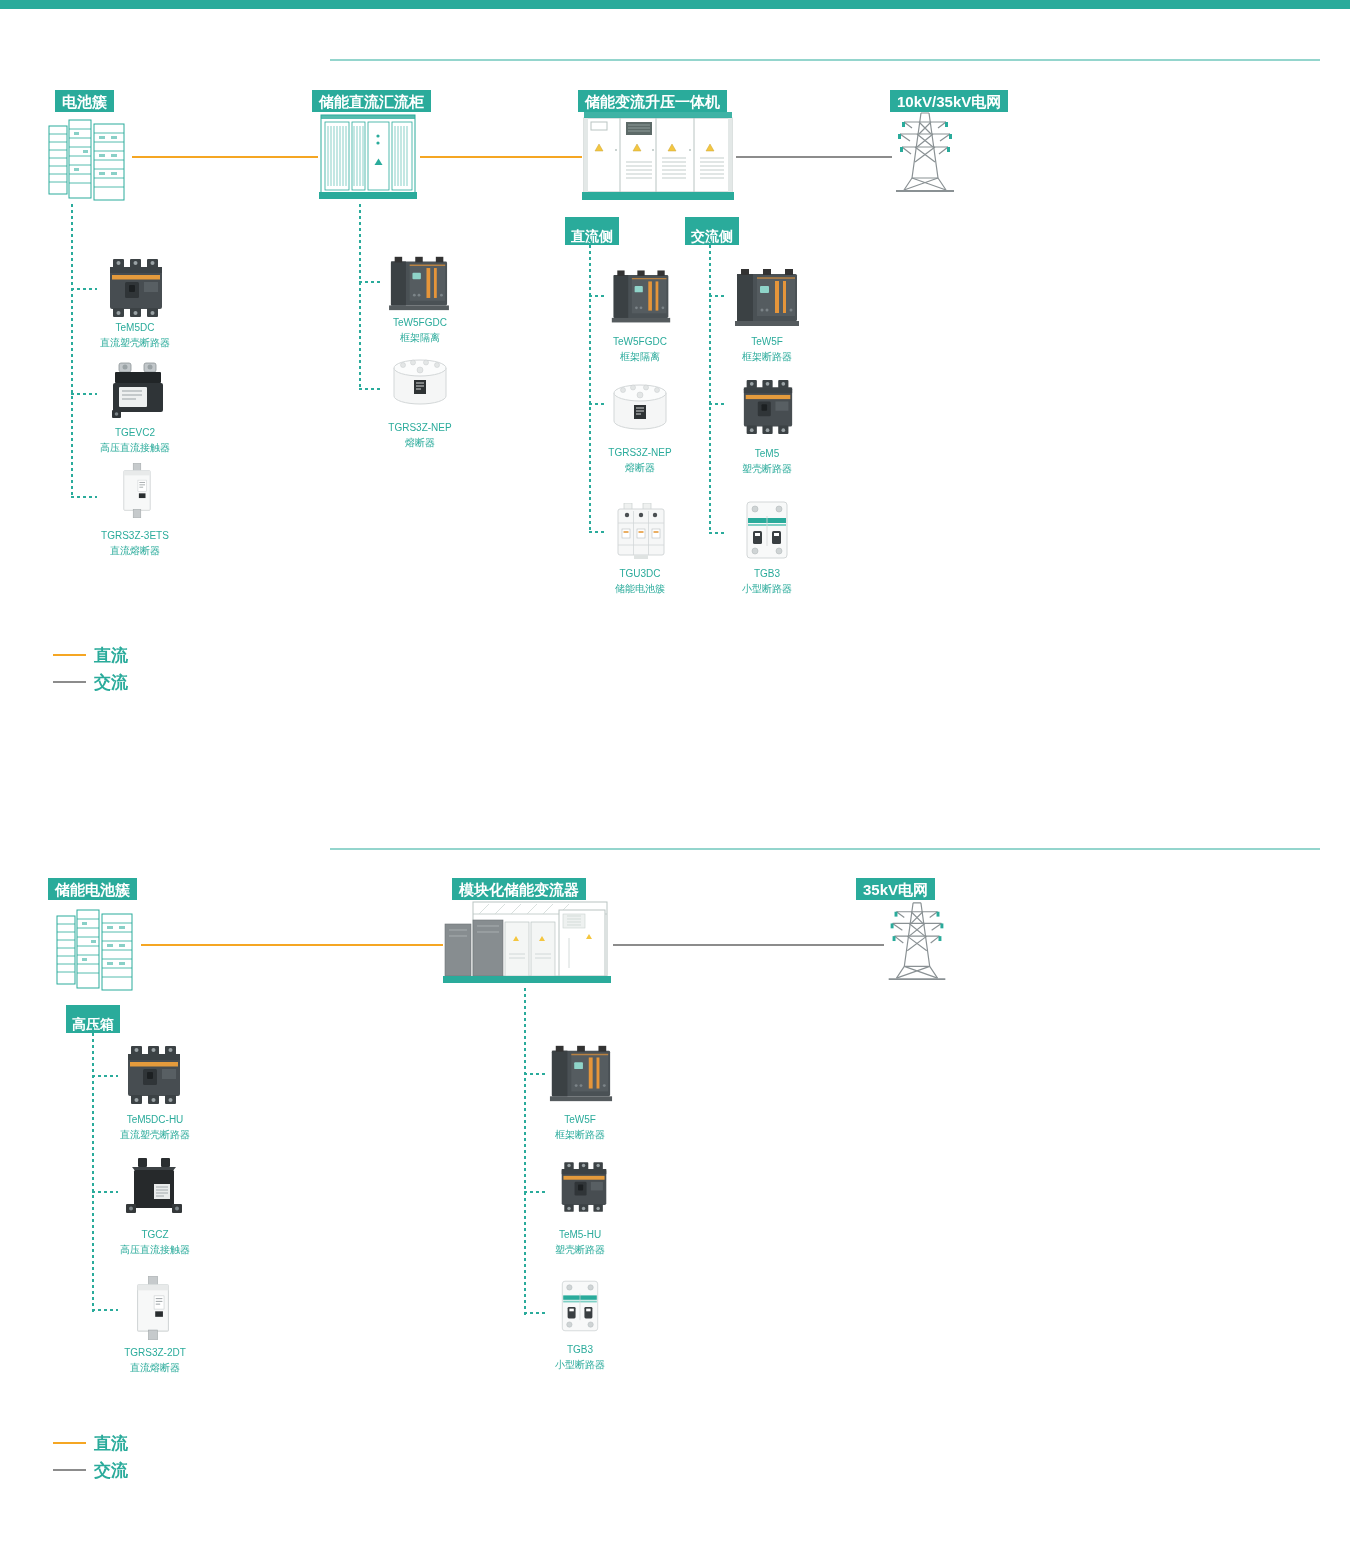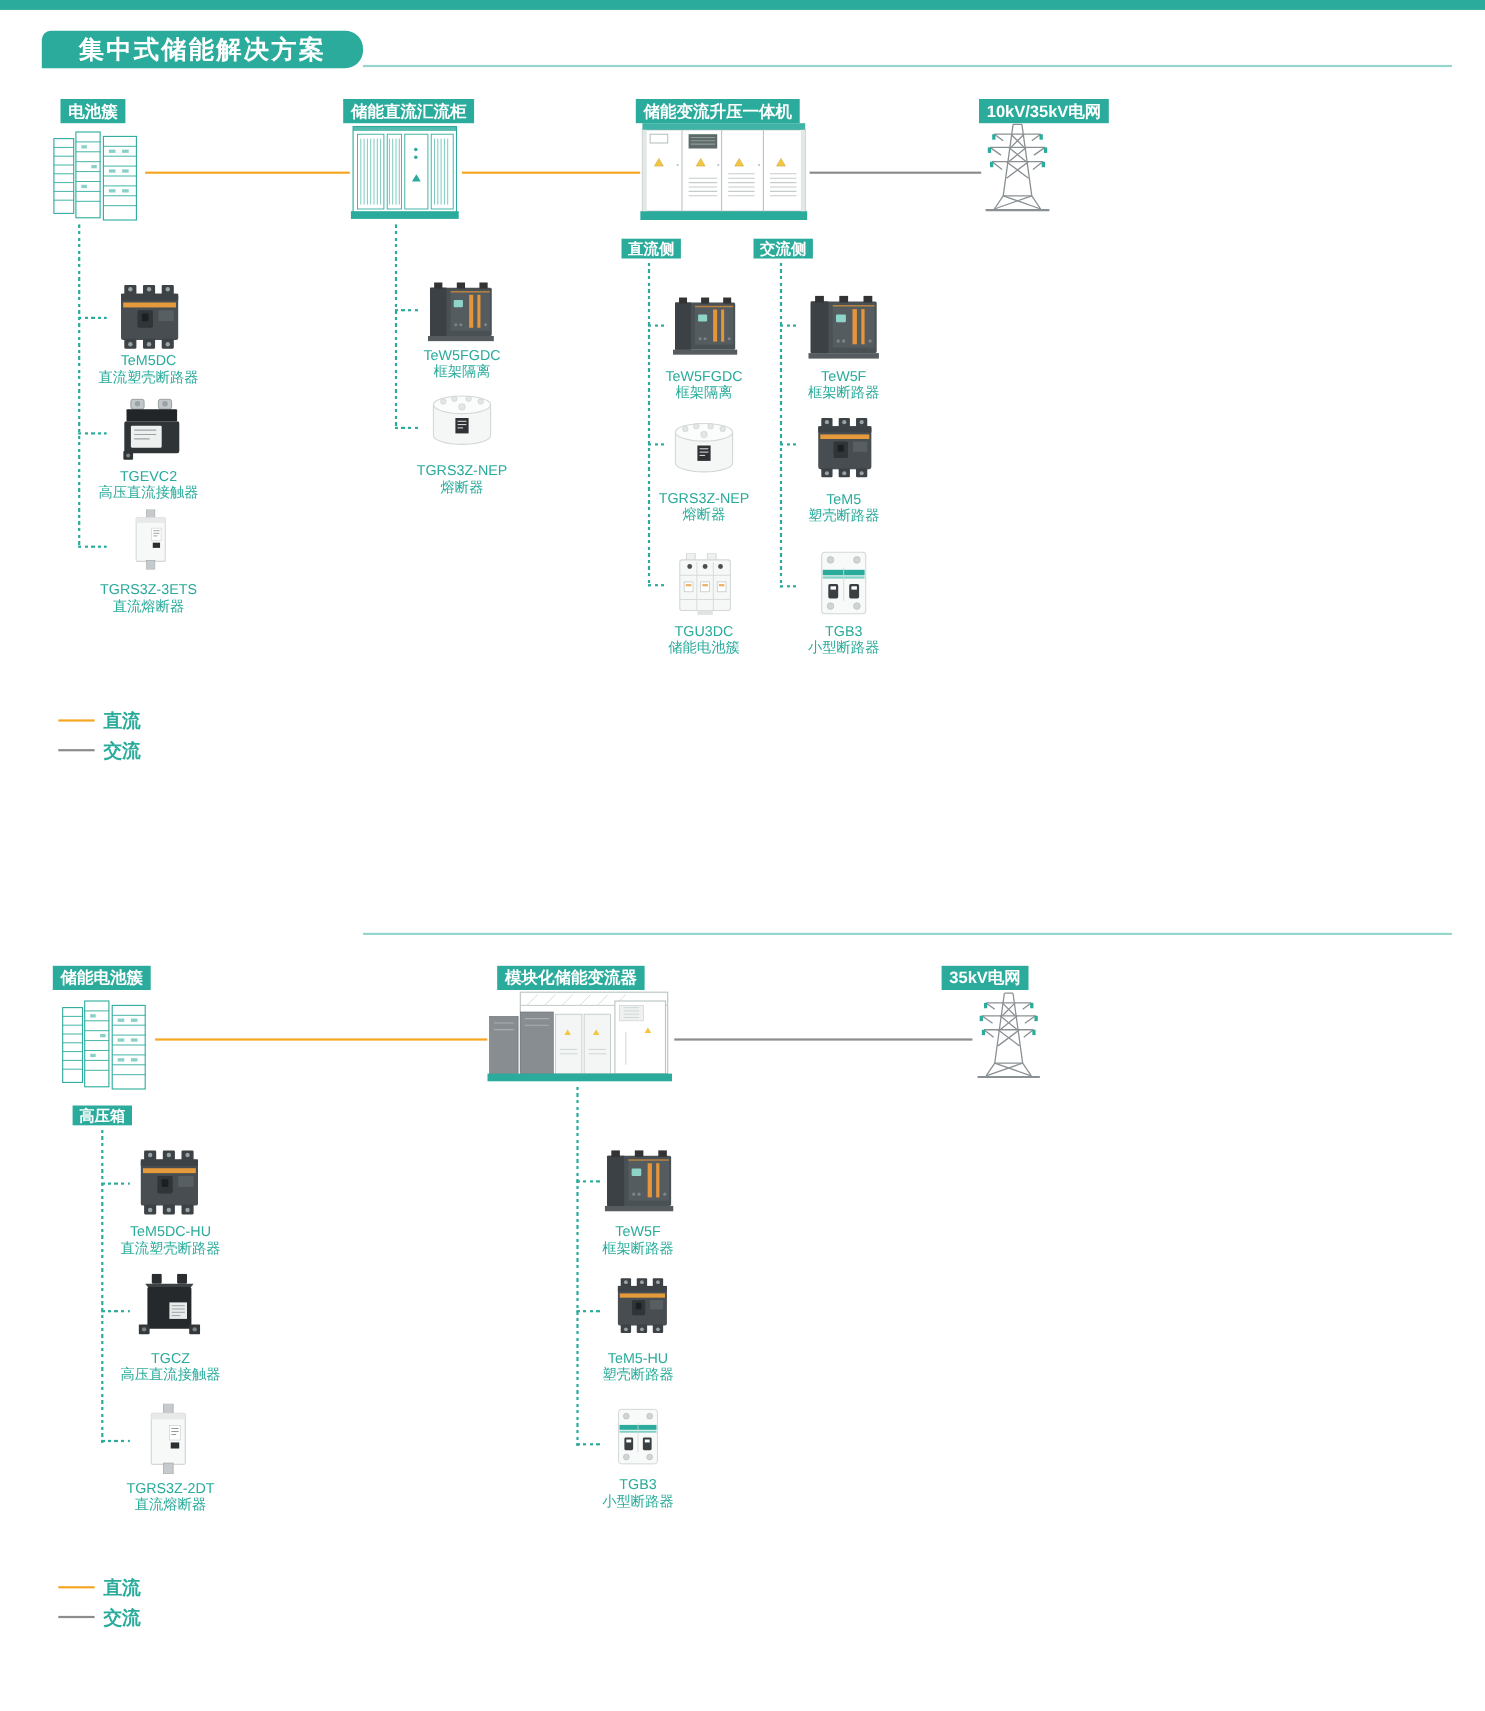--- a/index.html
+++ b/index.html
@@ -6,27 +6,27 @@
   html,body{margin:0;padding:0;background:#fff;}
   .stage{position:relative;width:1350px;height:1555px;background:#fff;overflow:hidden;
          font-family:"Liberation Sans","DejaVu Sans",sans-serif;}
   .abs{position:absolute;}
   .topbar{left:0;top:0;width:1350px;height:9px;background:var(--teal);}
   .banner{background:var(--teal);color:#fff;font-size:23px;font-weight:bold;letter-spacing:2px;
           width:292px;height:34px;line-height:35px;text-align:center;border-radius:8px 16px 16px 0;}
   .hline{height:2px;background:rgba(42,171,155,.5);}
   .badge{background:var(--teal);color:#fff;font-weight:bold;font-size:15px;line-height:1;
          padding:4px 7px 3px;white-space:nowrap;}
-  .badge.sm{font-size:14px;padding:2px 6px 2px;}
+  .badge.sm{font-size:14px;padding:12px 6px 2px;}
   .line{height:2px;}
   .dcline{background:var(--orange);}
   .acline{background:var(--gray);}
   .vdash{width:2px;background:repeating-linear-gradient(to bottom,var(--teal) 0 3px,transparent 3px 6px);}
   .hdash{height:2px;background:repeating-linear-gradient(to right,var(--teal) 0 3px,transparent 3px 6px);}
-  .plabel{width:160px;text-align:center;color:var(--teal);font-size:13px;line-height:15px;}
+  .plabel{width:160px;text-align:center;color:var(--teal);font-size:10px;line-height:15px;}
   .legend-label{color:var(--teal);font-size:17px;font-weight:bold;line-height:13px;}
   .icon{display:block;}
 </style>
 </head>
 <body>
 
 <svg width="0" height="0" style="position:absolute" aria-hidden="true">
   <defs>
     <symbol id="sym-battery" viewBox="0 0 82 90">
       <g stroke="#2aab9b" fill="#fff" stroke-width="1">
@@ -305,21 +305,20 @@
           <rect x="14" y="32" width="5" height="3"></rect>
           <rect x="33" y="32" width="5" height="3"></rect>
         </g>
     </symbol>
   </defs>
 </svg>
 
 <div class="stage">
   <div class="abs topbar"></div>
 
-  <div class="abs banner" style="left:38px;top:28px">集中式储能解决方案</div>
   <div class="abs hline" style="left:330px;top:59px;width:990px"></div>
 
   <div class="abs badge" style="left:55px;top:90px">电池簇</div>
   <div class="abs badge" style="left:312px;top:90px">储能直流汇流柜</div>
   <div class="abs badge" style="left:578px;top:90px">储能变流升压一体机</div>
   <div class="abs badge" style="left:890px;top:90px">10kV/35kV电网</div>
 
   <svg class="abs icon" style="left:46px;top:112px" width="84" height="90">
       <use href="#sym-battery"></use>
     </svg>

